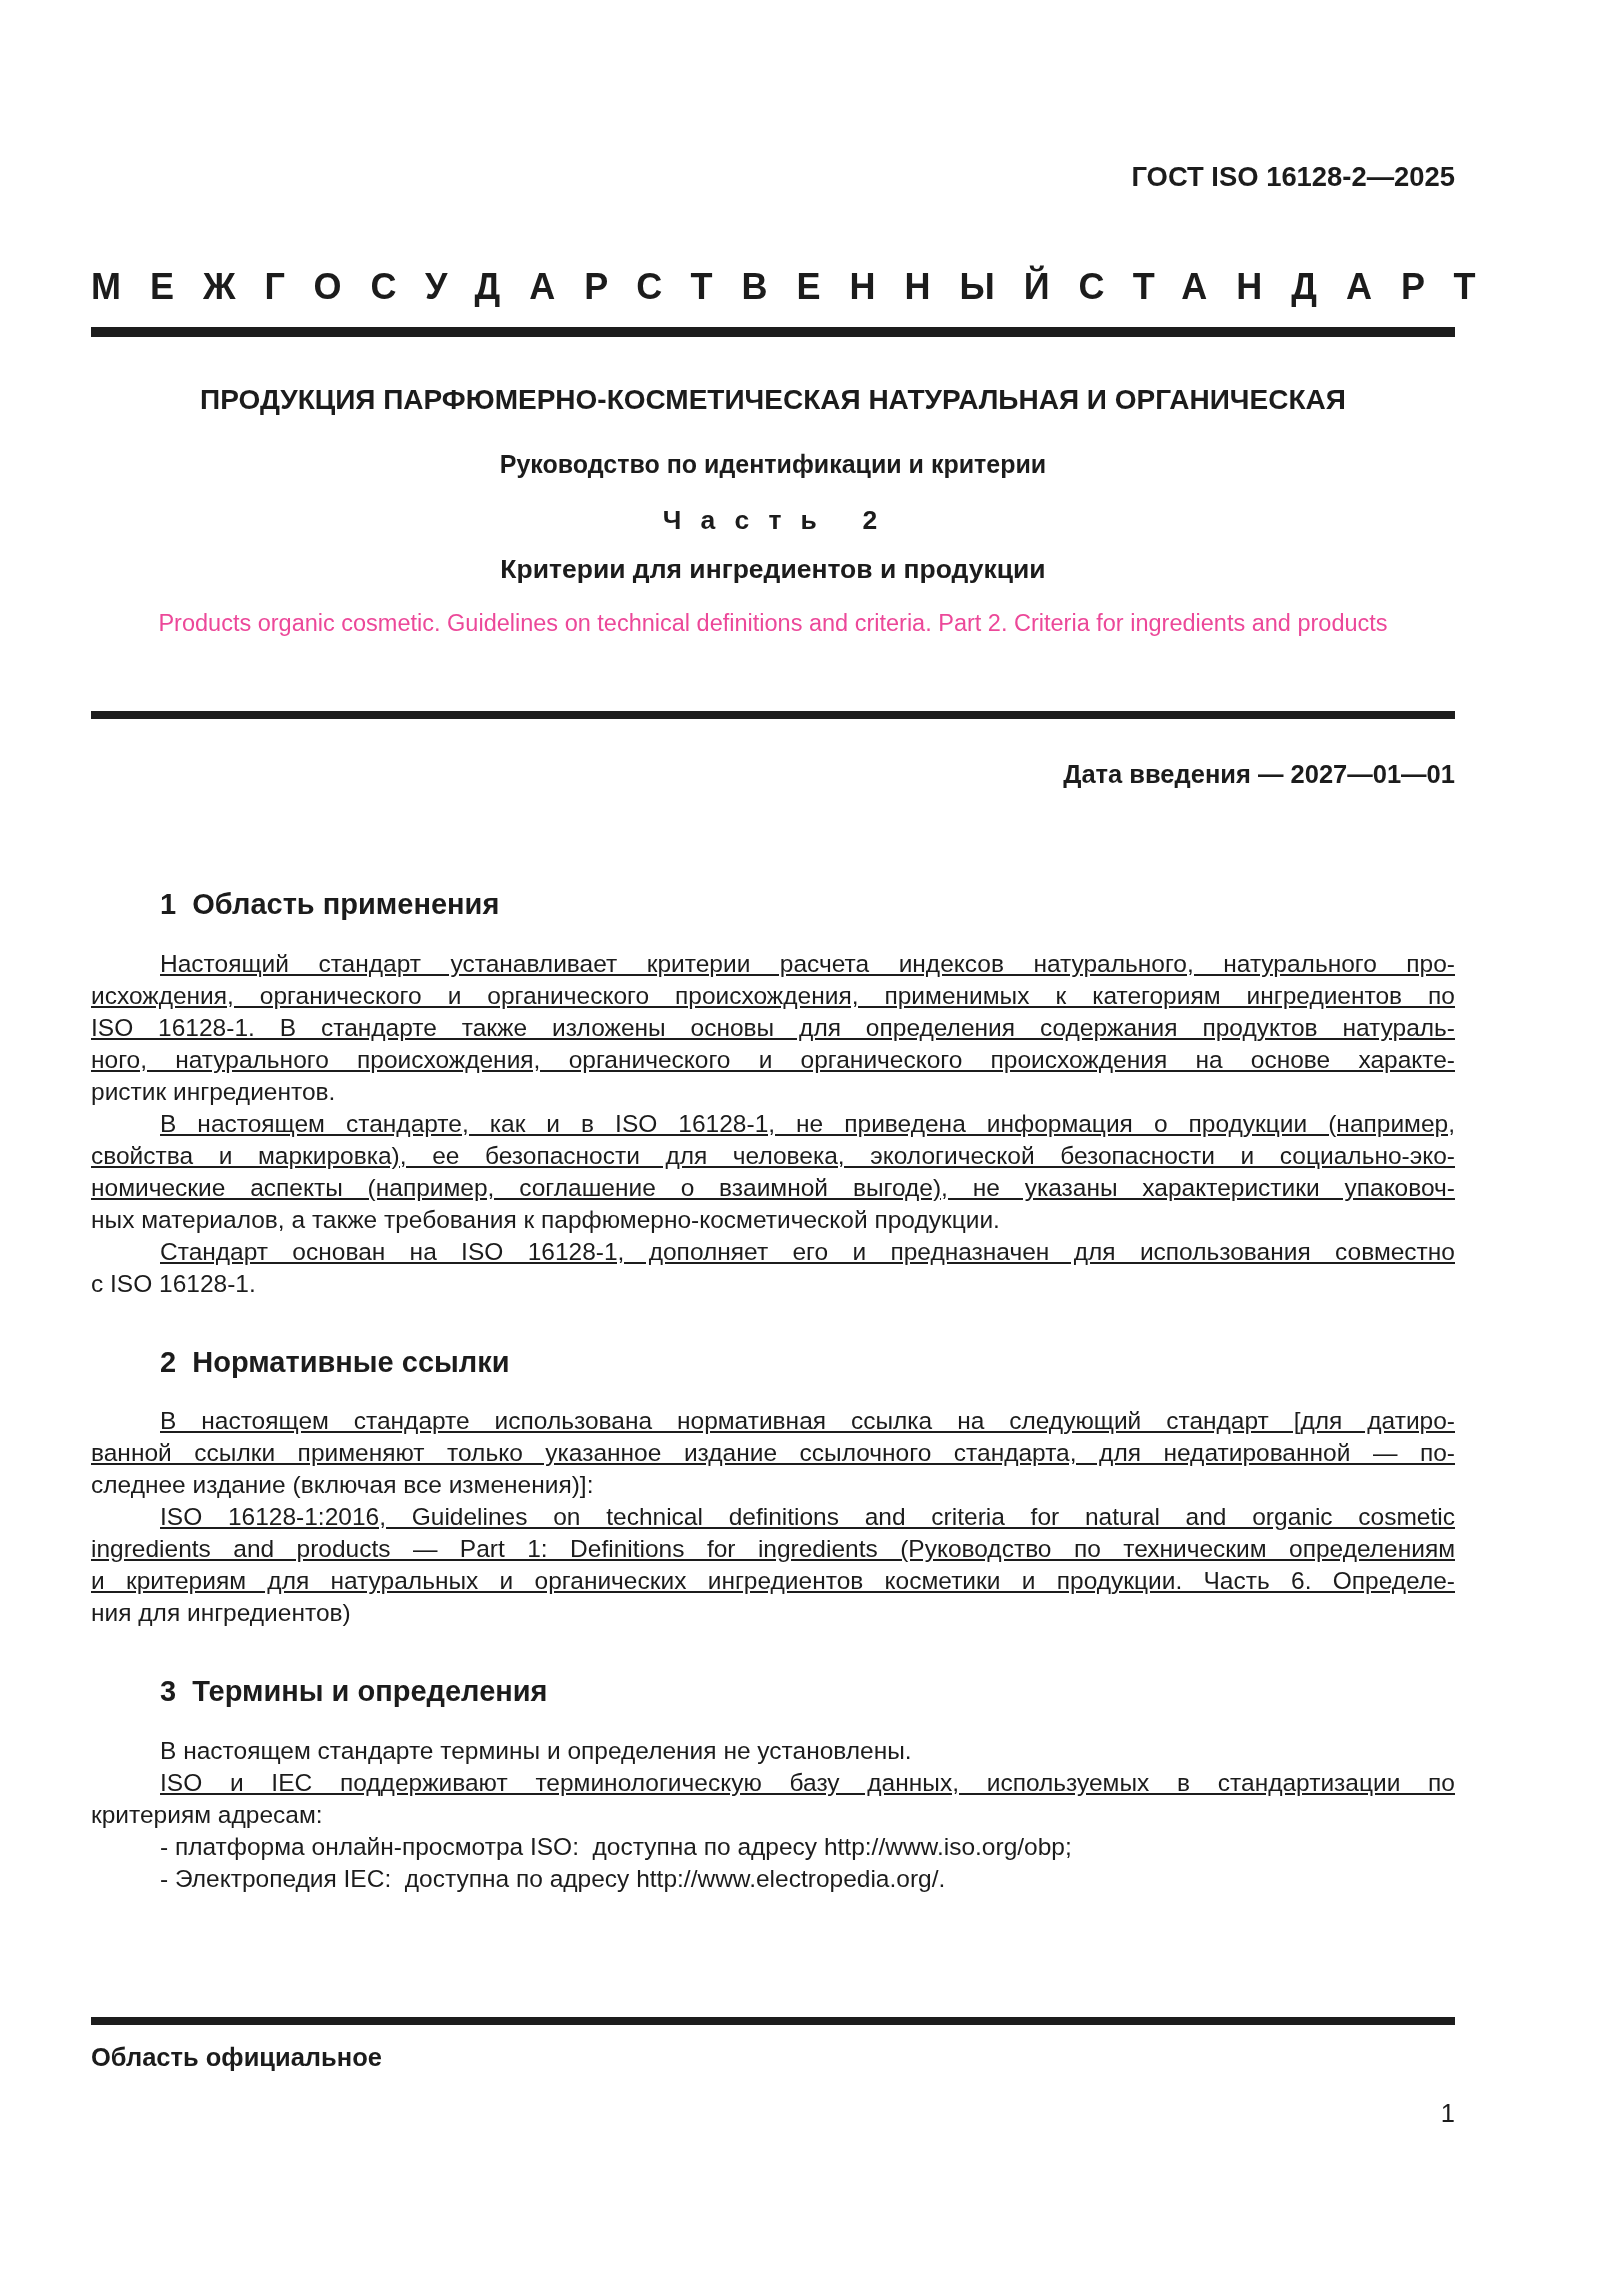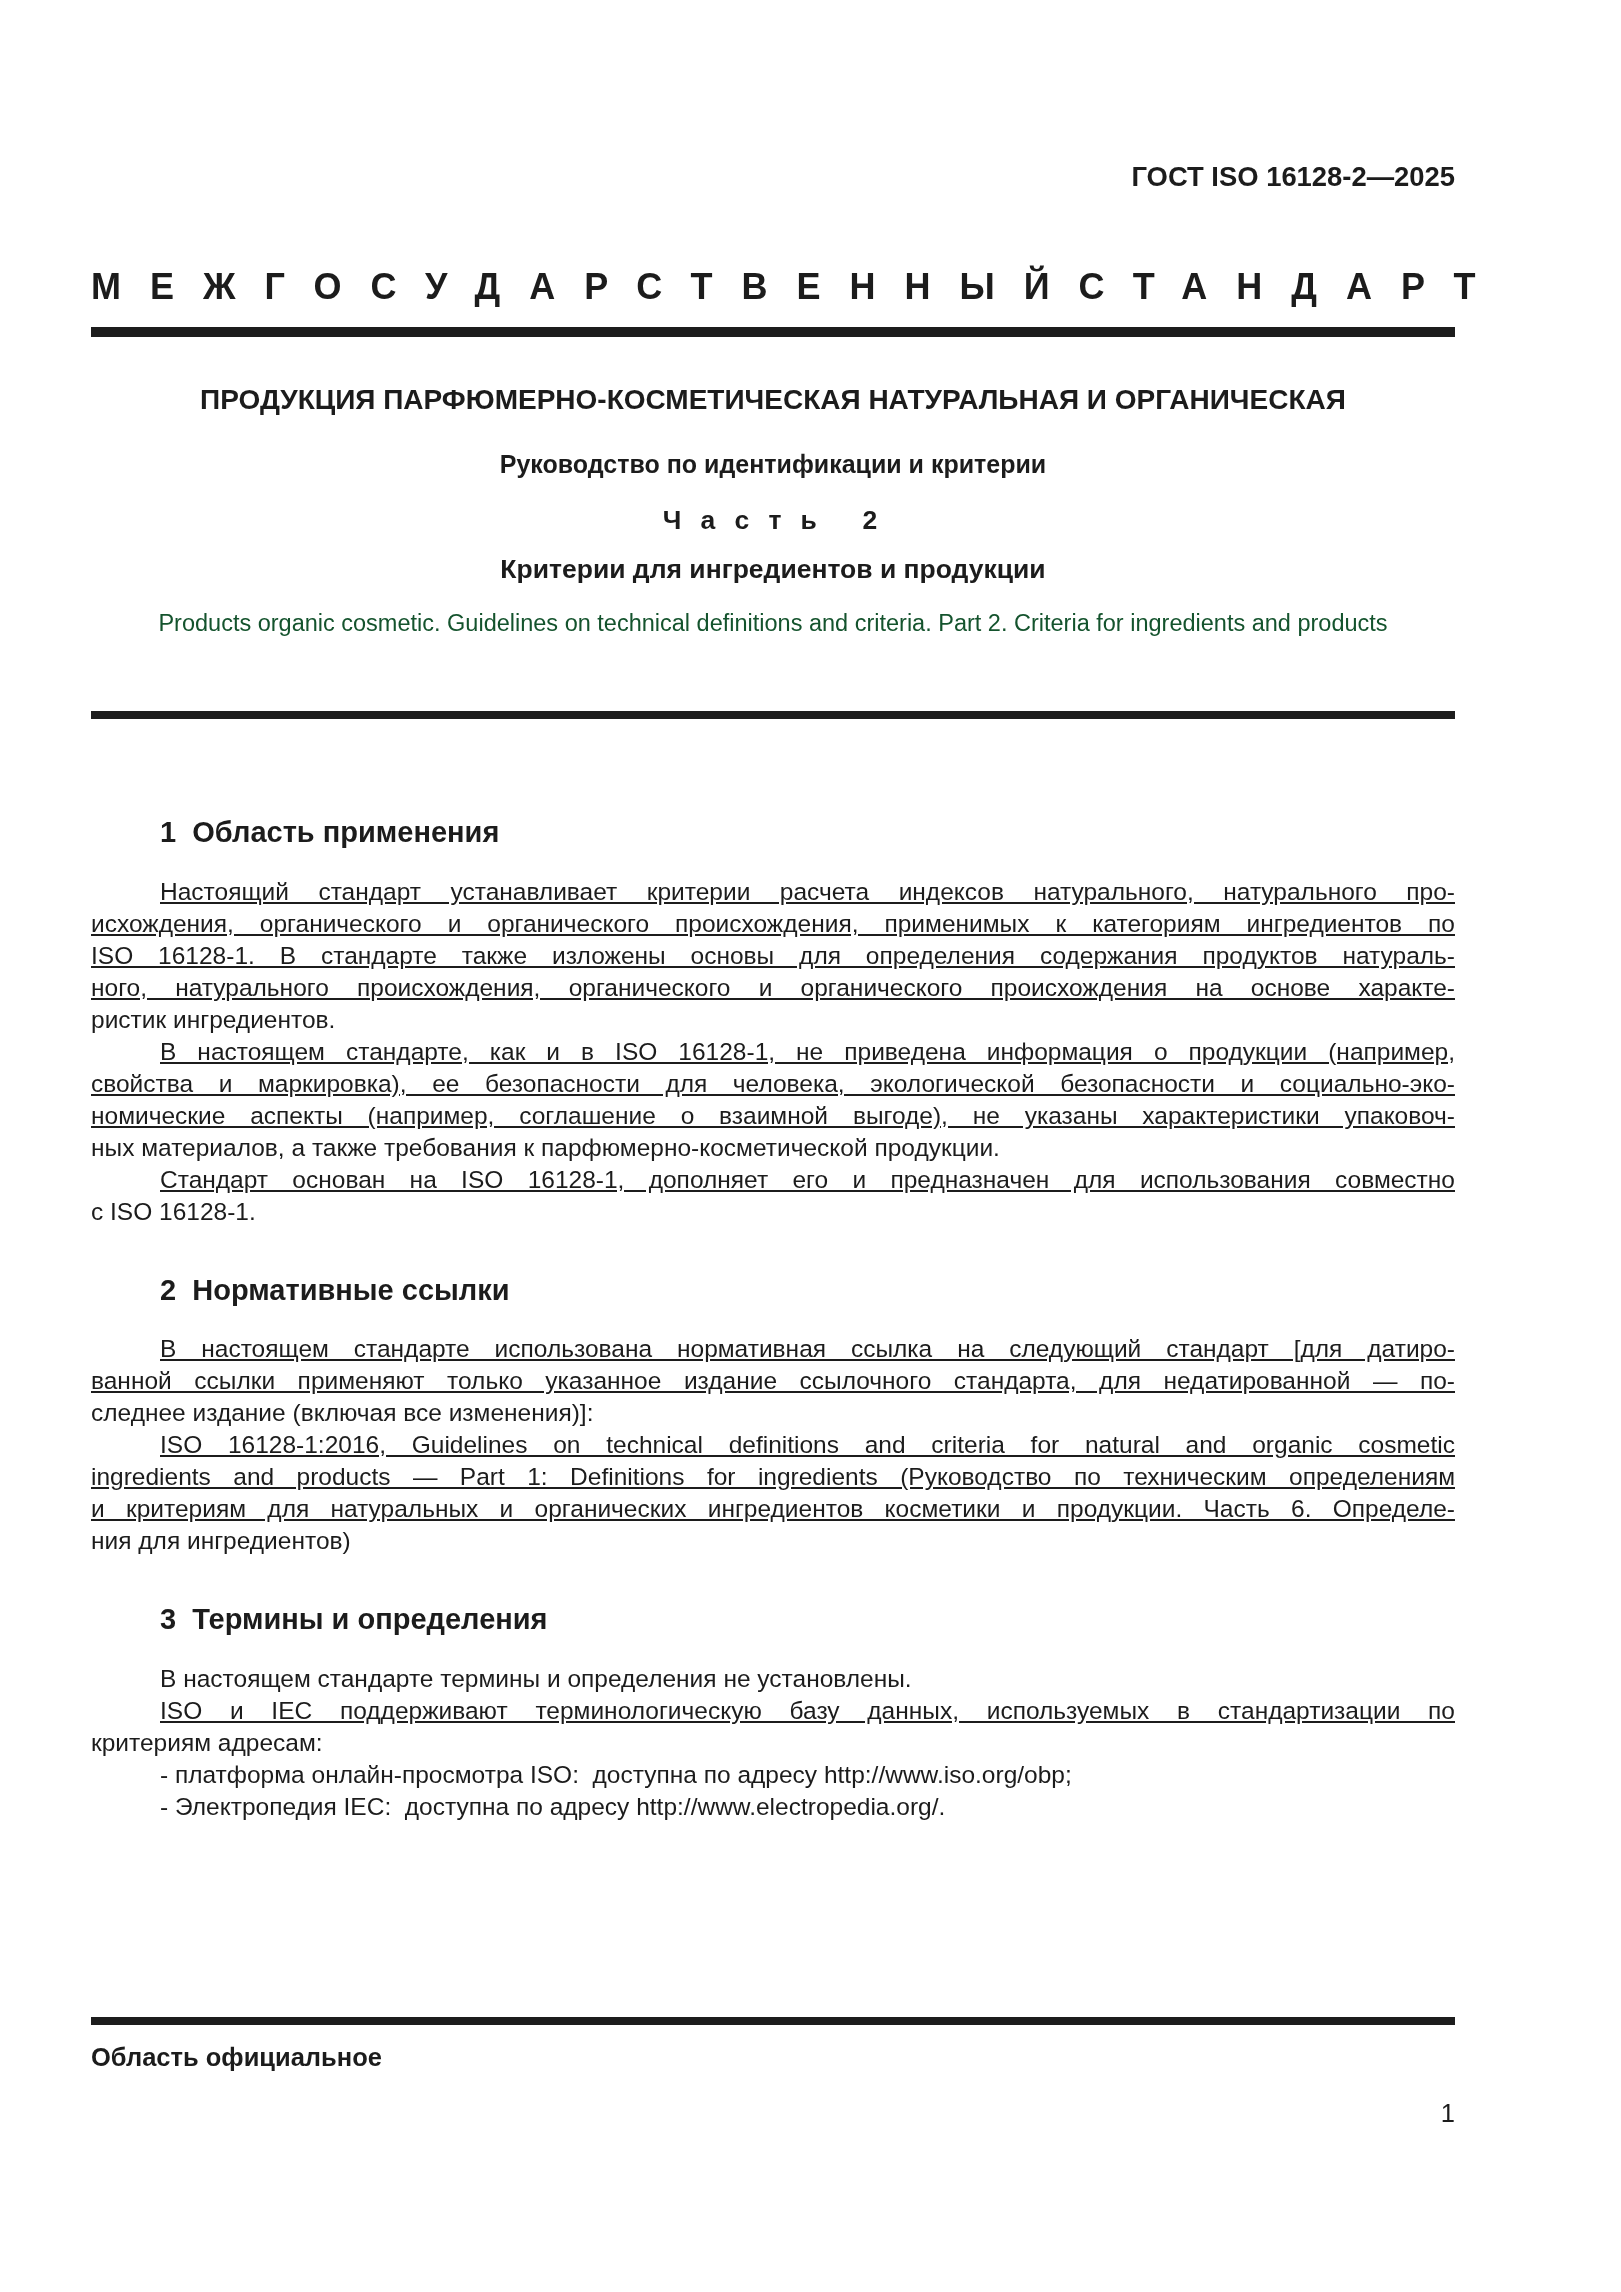--- a/index.html
+++ b/index.html
@@ -63,21 +63,21 @@
     text-align: center;
     font-weight: bold;
     font-size: 26.5px;
     line-height: 33px;
   }
   .title-en {
     margin-top: 23.5px;
     text-align: center;
     font-size: 23.5px;
     line-height: 29px;
-    color: #14532d;
+    color: #ec4899;
   }
   .effective-date {
     margin-top: 39px;
     text-align: right;
     font-weight: bold;
     font-size: 25.5px;
     line-height: 33px;
   }
   #sections { margin-top: 51px; display: flow-root; }
   .sec-heading {
@@ -129,20 +129,21 @@
   <div class="title-sub">Руководство по идентификации и критерии</div>
 
   <div class="part-label">Ч&nbsp;а&nbsp;с&nbsp;т&nbsp;ь&nbsp;&nbsp;&nbsp;2</div>
 
   <div class="part-title">Критерии для ингредиентов и продукции</div>
 
   <div class="title-en">Products organic cosmetic. Guidelines on technical definitions and criteria. Part 2. Criteria for ingredients and products</div>
 
   <div class="rule rule-mid"></div>
 
+  <div class="effective-date">Дата введения — 2027—01—01</div>
 
   <main id="sections">
       <section>
         <h2 class="sec-heading">1&nbsp;&nbsp;Область применения</h2>
         <div class="para">
           <div class="line first just">Настоящий стандарт устанавливает критерии расчета индексов натурального, натурального про-</div>
           <div class="line just">исхождения, органического и органического происхождения, применимых к категориям ингредиентов по</div>
           <div class="line just">ISO 16128-1. В стандарте также изложены основы для определения содержания продуктов натураль-</div>
           <div class="line just">ного, натурального происхождения, органического и органического происхождения на основе характе-</div>
           <div class="line">ристик ингредиентов.</div>

